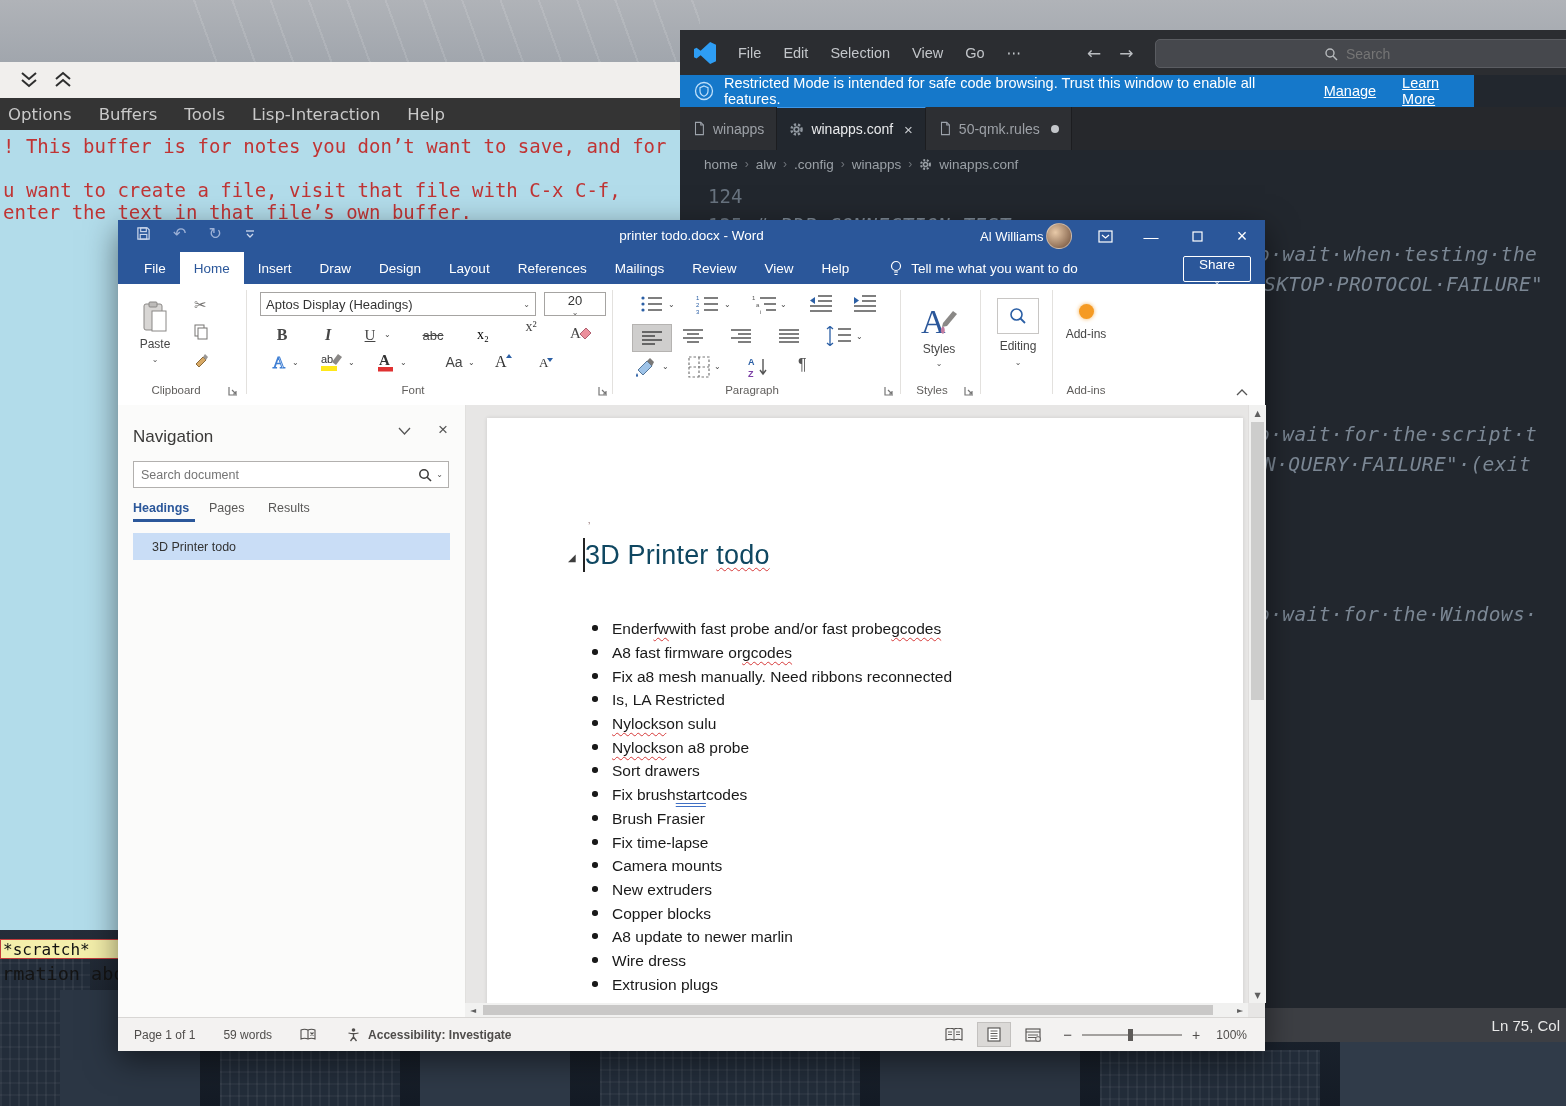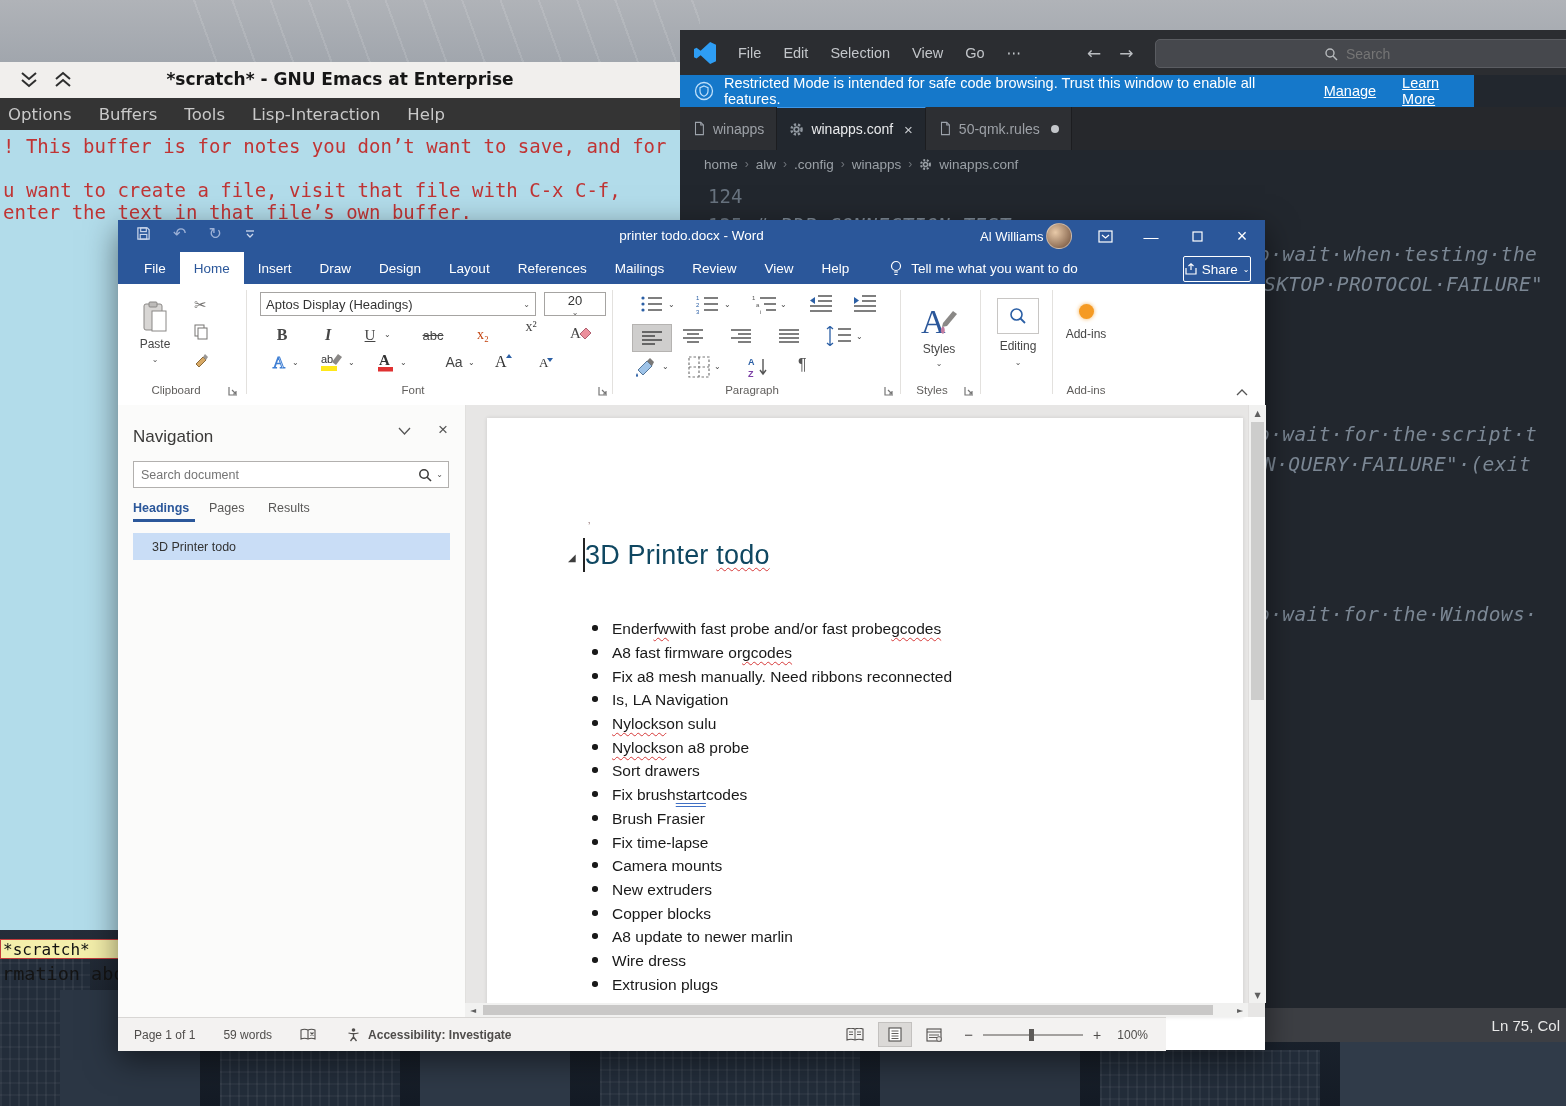--- a/index.html
+++ b/index.html
@@ -70,21 +70,21 @@
   .li{position:absolute;left:125px;font-size:15.5px;color:#191919;height:24px;display:flex;align-items:center;}
   .li .dot{position:absolute;left:-20px;top:8px;width:5.5px;height:5.5px;border-radius:50%;background:#191919;}
   .sq{text-decoration:underline;text-decoration-style:wavy;text-decoration-color:#d63a3a;text-decoration-thickness:1px;text-underline-offset:3px;}
   .gq{text-decoration:underline;text-decoration-style:double;text-decoration-color:#3f6fc4;text-underline-offset:3px;}
   .vsb{position:absolute;left:1130px;top:0;width:17px;height:598px;background:#f1f1f0;border-left:1px solid #e0dedd;}
   .vsb .thumb{position:absolute;left:2px;top:17px;width:13px;height:278px;background:#cdcdcc;}
   .sbtn{position:absolute;width:17px;height:16px;display:flex;align-items:center;justify-content:center;font-size:8px;color:#5f5f5f;font-family:"DejaVu Sans",sans-serif;}
   .hsb{position:absolute;left:347px;top:598px;width:783px;height:14px;background:#f1f1f0;}
   .hsb .thumb{position:absolute;left:18px;top:2px;width:730px;height:10px;background:#c9c8c7;}
   .hbtn{position:absolute;top:0;width:16px;height:14px;display:flex;align-items:center;justify-content:center;font-size:8px;color:#5f5f5f;font-family:"DejaVu Sans",sans-serif;}
-  .w-status{left:0;top:797px;width:1048px;height:33px;background:#f3f2f1;border-top:1px solid #d8d6d4;display:flex;align-items:center;font-size:12px;color:#4f4d4b;}
+  .w-status{left:0;top:797px;width:1147px;height:33px;background:#f3f2f1;border-top:1px solid #d8d6d4;display:flex;align-items:center;font-size:12px;color:#4f4d4b;}
   .zoomline{width:100px;height:2px;background:#a3a19f;position:relative;}
   .zoomline .zt{position:absolute;left:46px;top:-5px;width:5px;height:12px;background:#5c5a58;}
   svg{display:block;}
 </style>
 </head>
 <body>
 
 <div class="stage">
 
   <div class="cables"></div>
@@ -103,21 +103,20 @@
       <span class="abs" style="left:18px;top:8px;">
         <svg width="22" height="20" viewBox="0 0 22 20">
             <path d="M4 3 L11 9 L18 3 M4 10 L11 16 L18 10" fill="none" stroke="#2e2e2e" stroke-width="2"></path>
           </svg>
       </span>
       <span class="abs" style="left:52px;top:8px;">
         <svg width="22" height="20" viewBox="0 0 22 20">
             <path d="M4 9 L11 3 L18 9 M4 16 L11 10 L18 16" fill="none" stroke="#2e2e2e" stroke-width="2"></path>
           </svg>
       </span>
-      <span class="t">*scratch* - GNU Emacs at Enterprise</span>
     </div>
     <div class="abs e-menu">
       <span>Options</span>
       <span>Buffers</span>
       <span>Tools</span>
       <span>Lisp-Interaction</span>
       <span>Help</span>
     </div>
     <div class="abs e-buf">
       <span class="e-line" style="left:3px;top:5px;">! This buffer is for notes you don’t want to save, and for Lis</span>
@@ -267,21 +266,21 @@
       <span class="w-tab">Review</span>
       <span class="w-tab">View</span>
       <span class="w-tab">Help</span>
       <span style="margin-left:26px;margin-right:8px;">
         <svg width="14" height="17" viewBox="0 0 14 17">
             <circle cx="7" cy="6" r="4.5" fill="none" stroke="#fff" stroke-width="1.2"></circle>
             <path d="M5 12 h4 M5.5 14.5 h3" stroke="#fff" stroke-width="1.2"></path>
           </svg>
       </span>
       <span>Tell me what you want to do</span>
-      <span class="abs" style="left:1065px;top:4px;width:66px;height:24px;border:1px solid #fff;border-radius:2px;display:flex;align-items:center;justify-content:center;gap:5px;">
+      <span class="abs" style="left:1065px;top:4px;width:66px;height:24px;border:1px solid #fff;border-radius:2px;display:flex;align-items:center;justify-content:center;gap:5px;flex-direction:column;">
         <svg width="12" height="12" viewBox="0 0 12 12">
             <path d="M1 5 v6 h10 V5" fill="none" stroke="#fff" stroke-width="1.2"></path>
             <path d="M6 7 V1 M3.5 3 L6 .8 8.5 3" fill="none" stroke="#fff" stroke-width="1.2"></path>
           </svg>
         <span>Share</span>
         <span style="font-size:8px;">⌄</span>
       </span>
     </div>
 
     <div class="abs w-ribbon">
@@ -323,21 +322,21 @@
       </div>
       <div class="combo" style="left:426px;top:8px;width:62px;height:24px;flex-direction:column;">
         <span>20</span>
           <span class="chev">⌄</span>
       </div>
       <span class="ric rtxt" style="left:152px;top:40px;width:24px;height:22px;font-size:16px;">B</span>
       <span class="ric rtxt" style="left:198px;top:40px;width:24px;height:22px;font-size:16px;font-style:italic;">I</span>
       <span class="ric" style="left:242px;top:40px;width:20px;height:22px;font-size:15px;text-decoration:underline;font-family:'Liberation Serif',serif;">U</span>
       <span class="ric chev" style="left:266px;top:46px;">⌄</span>
       <span class="ric" style="left:300px;top:40px;width:30px;height:22px;font-size:13px;text-decoration:line-through;">abc</span>
-      <span class="ric" style="left:352px;top:40px;width:26px;height:22px;font-size:14px;color:#c2410c;font-family:'Liberation Serif',serif;">x₂</span>
+      <span class="ric" style="left:352px;top:40px;width:26px;height:22px;font-size:14px;color:#000000;font-family:'Liberation Serif',serif;">x₂</span>
       <span class="ric" style="left:400px;top:32px;width:26px;height:22px;font-size:14px;font-family:'Liberation Serif',serif;">x²</span>
       <span class="ric" style="left:450px;top:38px;">
         <svg width="24" height="22" viewBox="0 0 24 22">
             <text x="2" y="16" font-size="15" fill="#444" font-family="serif">A</text>
             <path d="M12 12 l6-6 5 5 -6 6 Z" fill="#ec8f9c" stroke="#b06070"></path>
           </svg>
       </span>
       <span class="ric" style="left:150px;top:68px;width:22px;height:22px;font-size:17px;font-family:'Liberation Serif',serif;color:#fff;-webkit-text-stroke:1px #3f7fd4;">A</span>
       <span class="ric chev" style="left:174px;top:74px;">⌄</span>
       <span class="ric" style="left:202px;top:66px;">
@@ -564,21 +563,21 @@
             <span class="dot"></span>
             <span>A8 fast firmware or </span>
             <span class="sq">gcodes</span>
           </div>
         <div class="li" style="top:247px;">
             <span class="dot"></span>
             <span>Fix a8 mesh manually. Need ribbons reconnected</span>
           </div>
         <div class="li" style="top:270px;">
             <span class="dot"></span>
-            <span>Is, LA Navigation</span>
+            <span>Is, LA Restricted</span>
           </div>
         <div class="li" style="top:294px;">
             <span class="dot"></span>
             <span class="sq">Nylocks</span>
             <span> on sulu</span>
           </div>
         <div class="li" style="top:318px;">
             <span class="dot"></span>
             <span class="sq">Nylocks</span>
             <span> on a8 probe</span>

